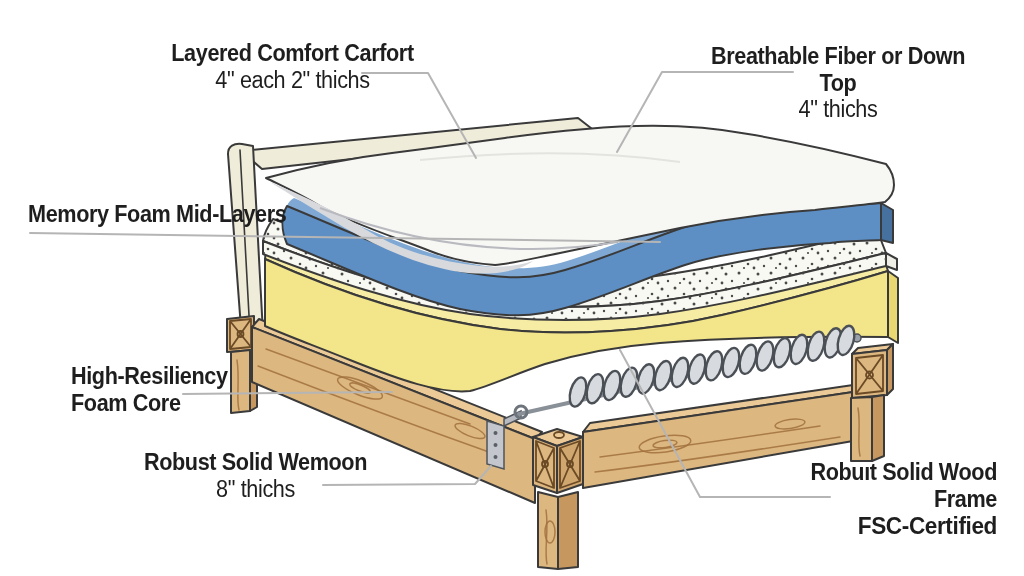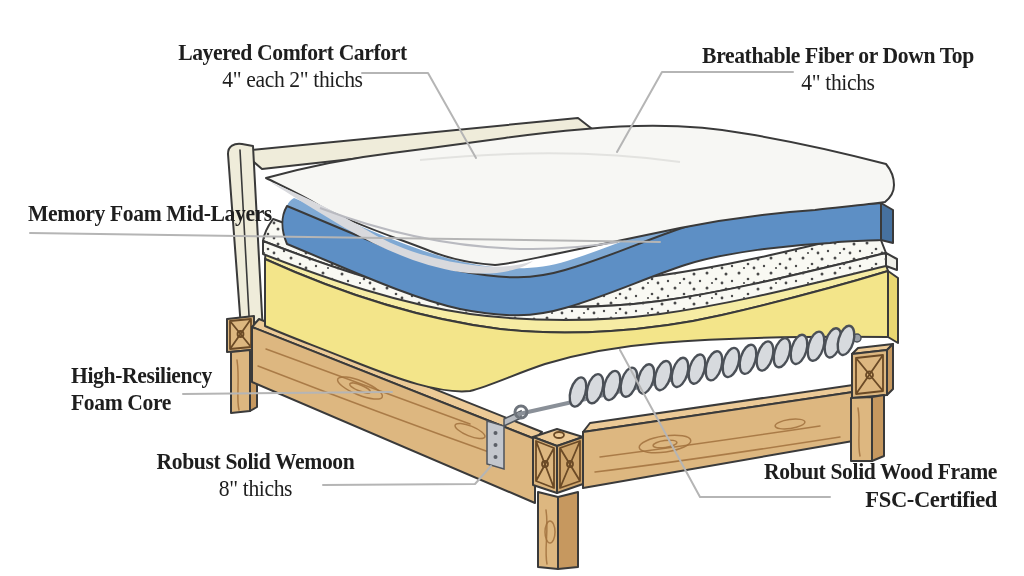--- a/index.html
+++ b/index.html
@@ -1,17 +1,17 @@
 <!DOCTYPE html>
 <html><head>
 <meta charset="utf-8">
 <style>
   html,body{margin:0;padding:0;background:#fff;}
   .stage{position:relative;width:1024px;height:576px;background:#ffffff;overflow:hidden;
-         font-family:Liberation Serif, serif;}
+         font-family:Liberation Sans, sans-serif;}
   .diagram-svg{position:absolute;left:0;top:0;}
   .o{stroke:#3a3a3a;stroke-width:2;stroke-linejoin:round;stroke-linecap:round;}
   .o1{stroke:#3a3a3a;stroke-width:1.6;stroke-linejoin:round;stroke-linecap:round;}
   .grain{stroke:#a1713d;stroke-width:1.5;fill:none;opacity:.85;stroke-linecap:round;}
   .xdec{stroke:#6b4a26;stroke-width:1.8;fill:none;stroke-linejoin:round;}
   .leader{stroke:#b5b5b5;stroke-width:2;fill:none;stroke-linejoin:round;stroke-linecap:round;}
   .coil{fill:#d7dade;stroke:#4b5057;stroke-width:2.4;}
   .cap{position:absolute;color:#1e1e1e;line-height:1.16;letter-spacing:-0.4px;transform:scaleX(.94);}
   .cap.center{text-align:center;transform-origin:center top;}
   .cap.left{text-align:left;transform-origin:left top;}

